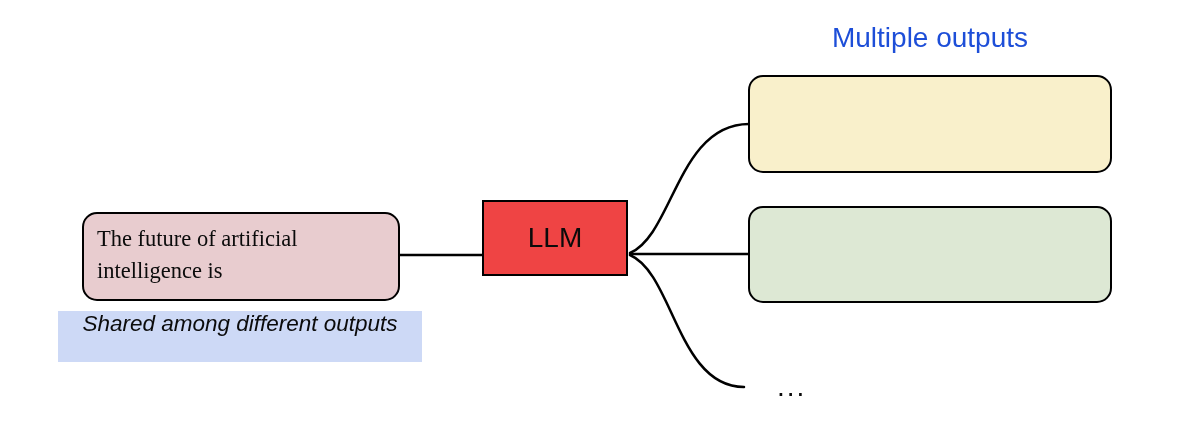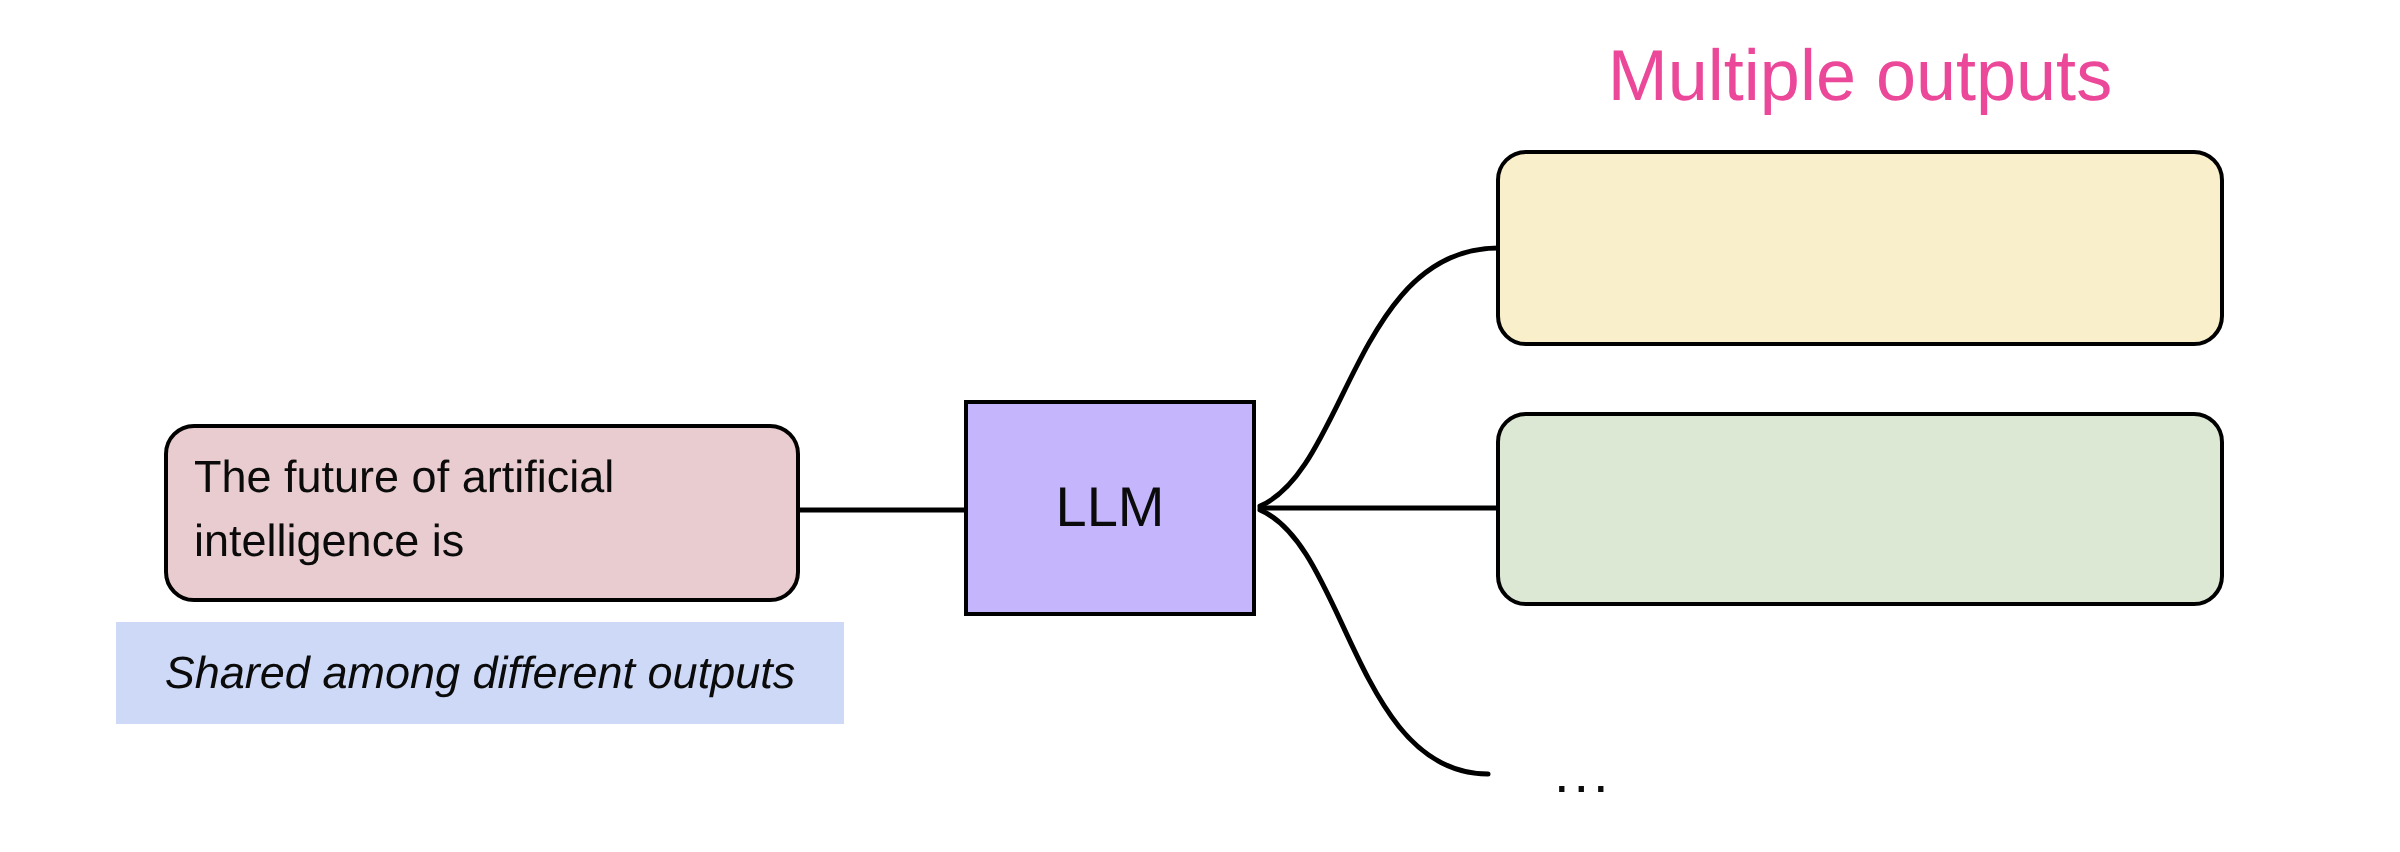--- a/index.html
+++ b/index.html
@@ -23,49 +23,50 @@
     z-index: 1;
   }
   .connectors path {
     fill: none;
     stroke: #000000;
     stroke-width: 2.5;
     stroke-linecap: round;
   }
   .heading {
     position: absolute;
-    font-size: 36px;
+    font-size: 28px;
     line-height: 34px;
     text-align: center;
-    color: #ec4899;
+    color: #1d4ed8;
     z-index: 2;
     white-space: nowrap;
   }
   .label-prompt  { left: 82px;  top: 157px; width: 318px; }
   .label-outputs { left: 748px; top: 21px;  width: 364px; }
 
   .dbox {
     position: absolute;
     box-sizing: border-box;
     border: 2.5px solid #000000;
     border-radius: 15px;
     z-index: 2;
   }
   .box-prompt {
     left: 82px; top: 212px;
     width: 318px; height: 89px;
     background: #e8cccf;
     font-size: 22.5px;
     line-height: 32px;
     padding: 9px 16px 0 13px;
+    font-family: Liberation Serif, serif;
   }
   .box-llm {
     left: 482px; top: 200px;
-    width: 146px; height: 108px;
-    background: #c4b5fd;
+    width: 146px; height: 76px;
+    background: #ef4444;
     border-radius: 0;
     display: flex;
     align-items: center;
     justify-content: center;
     font-size: 28px;
   }
   .box-output-1 {
     left: 748px; top: 75px;
     width: 364px; height: 98px;
     background: #f9f0cb;
@@ -74,21 +75,21 @@
     left: 748px; top: 206px;
     width: 364px; height: 97px;
     background: #dde8d4;
   }
   .note-shared {
     position: absolute;
     left: 58px; top: 311px;
     width: 364px; height: 51px;
     background: #cdd9f6;
     display: flex;
-    align-items: center;
+    align-items: flex-start;
     justify-content: center;
     font-style: italic;
     font-size: 22.5px;
     z-index: 2;
   }
   .ellipsis {
     position: absolute;
     left: 777px; top: 371px;
     font-size: 28px;
     letter-spacing: 2px;

